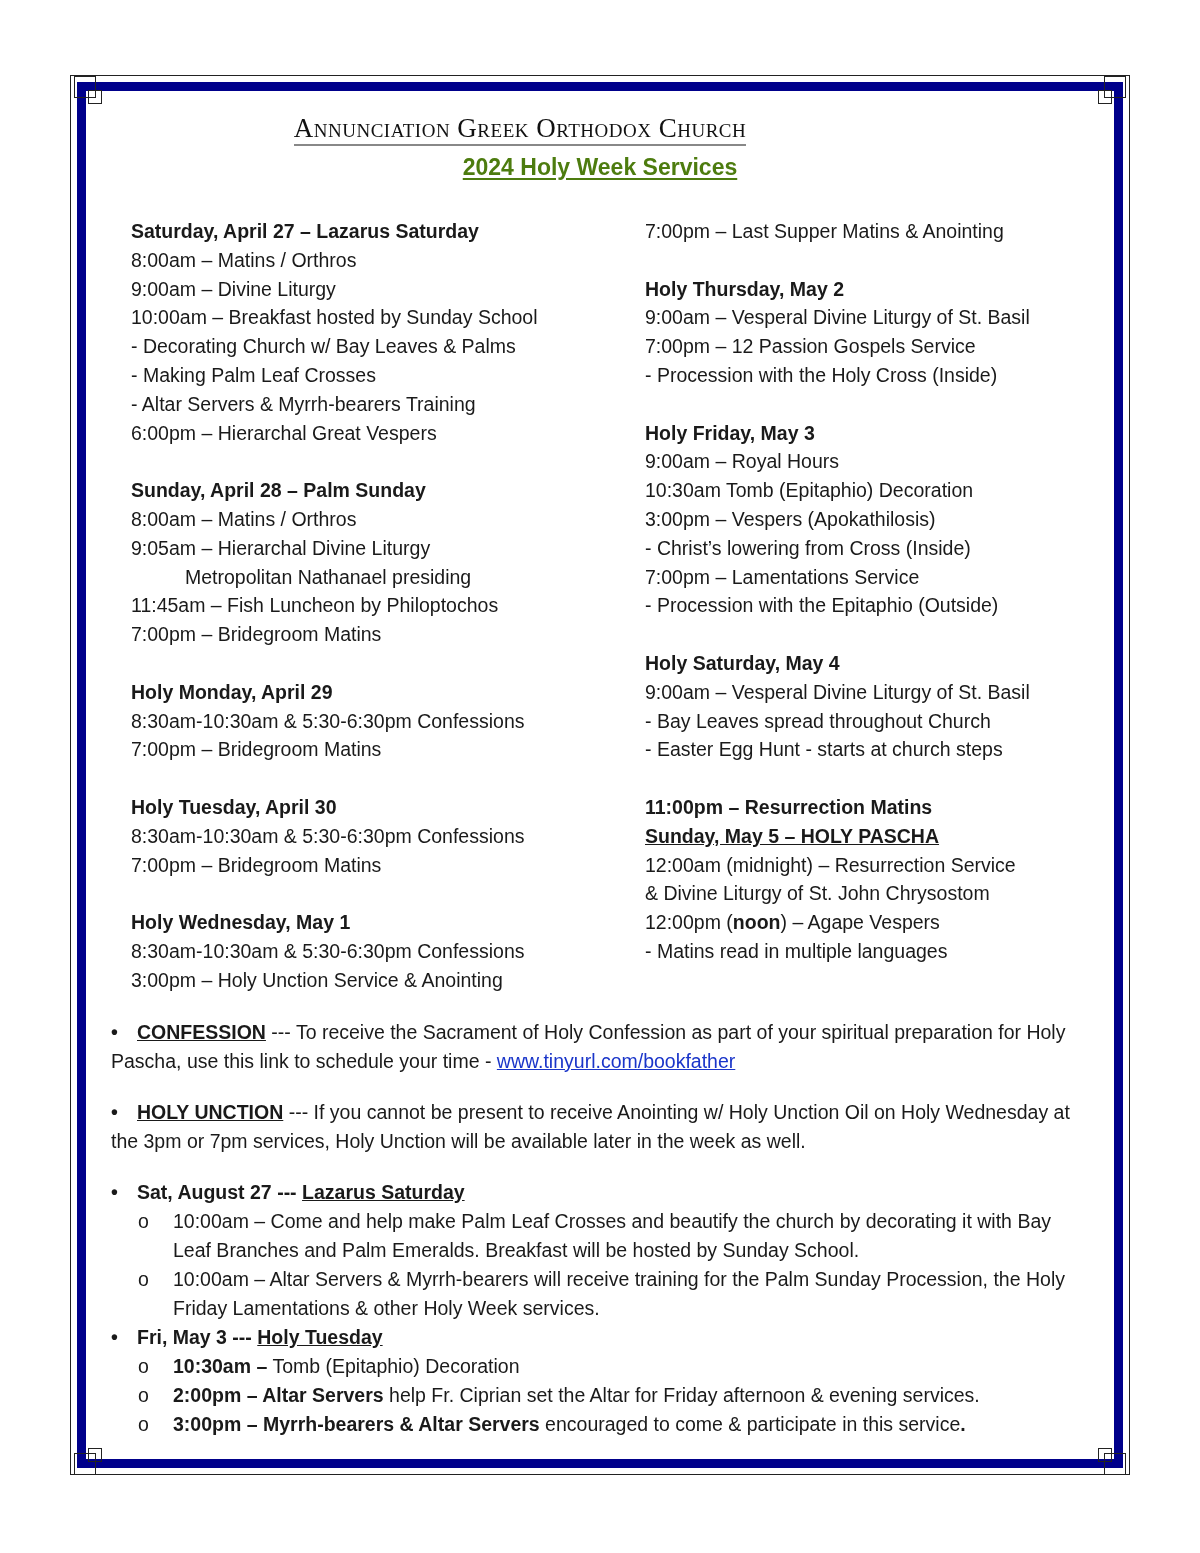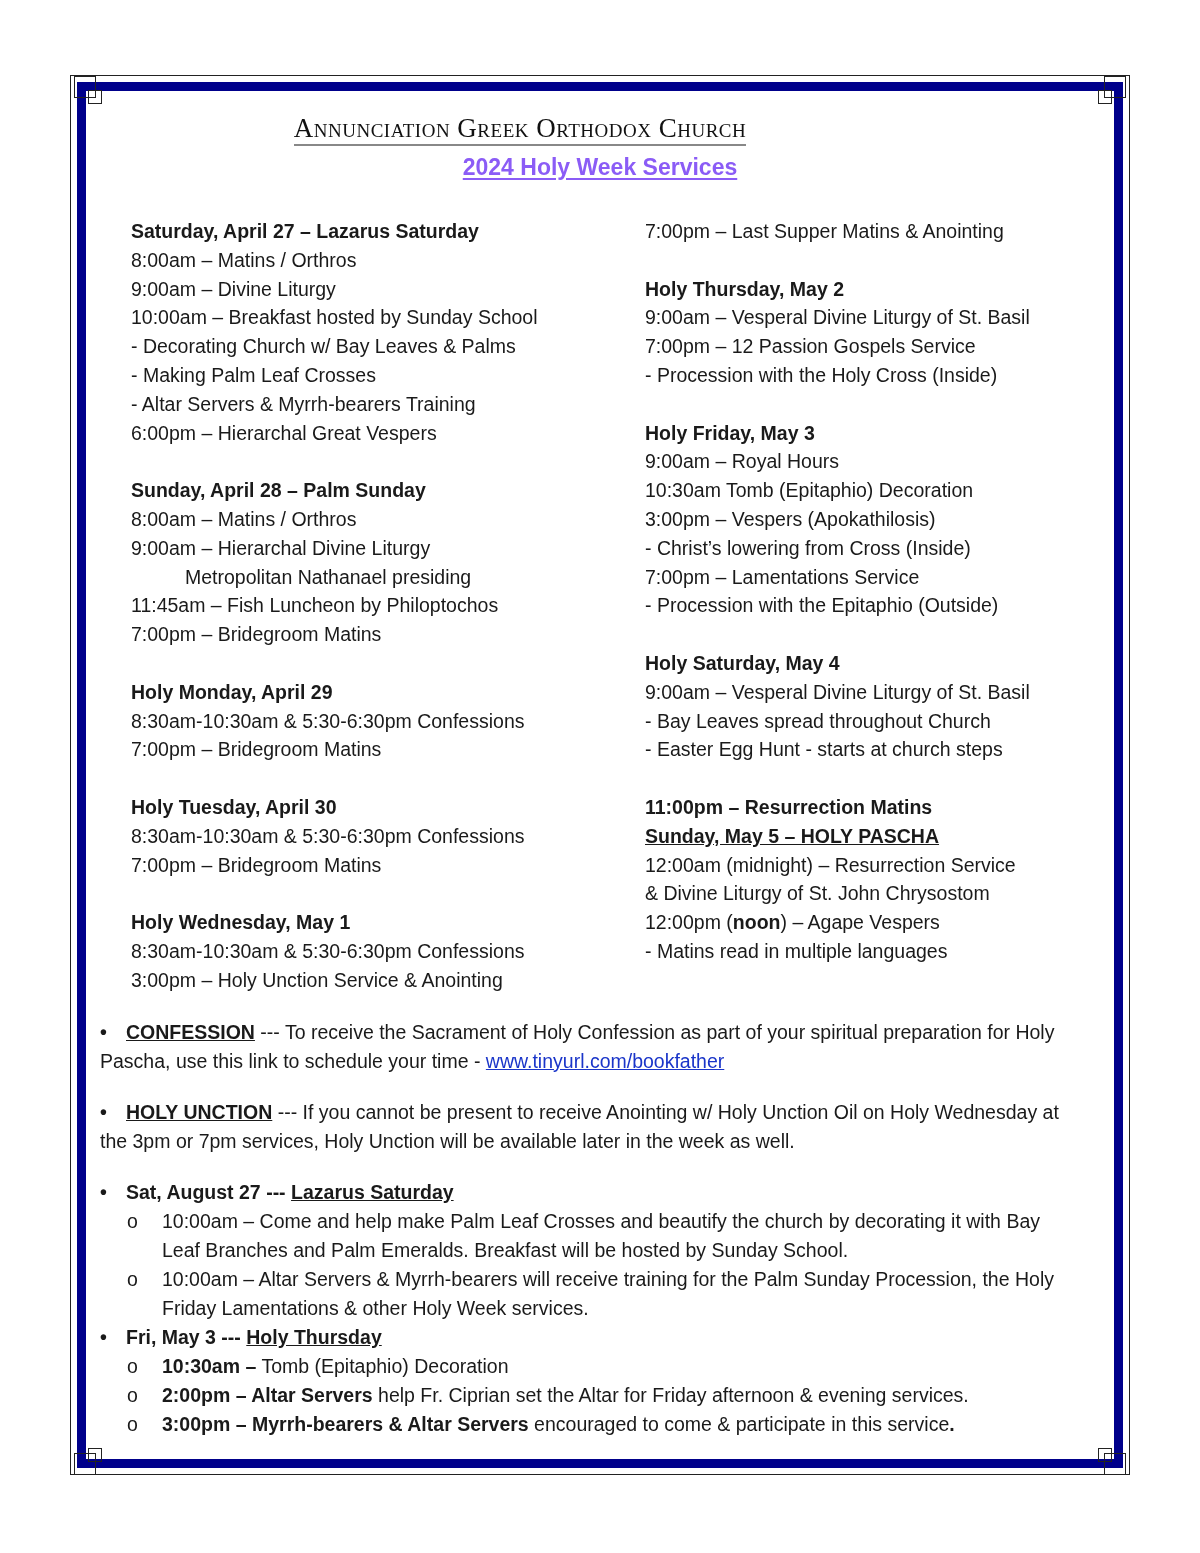--- a/index.html
+++ b/index.html
@@ -12,33 +12,33 @@
   .frame-blue { position: absolute; left: 77px; top: 82px; width: 1046px; height: 1386px;
                 border: 9px solid #00008b; box-sizing: border-box; }
   .corner { position: absolute; width: 22px; height: 22px; border: 1px solid #222; box-sizing: border-box; }
   .corner.c2 { width: 14px; height: 14px; }
 
   .title { position: absolute; left: 0; width: 1040px; top: 113px; text-align: center;
            font-family: "Liberation Serif", "DejaVu Serif", serif; font-size: 27px;
            font-variant: small-caps; letter-spacing: 0.5px; color: #111; }
   .title span { border-bottom: 2px solid #888; padding-bottom: 1px; }
   .subtitle { position: absolute; left: 0; width: 1200px; top: 154px; text-align: center;
-              font-size: 23px; font-weight: bold; color: #8b5cf6; }
+              font-size: 23px; font-weight: bold; color: #4d7c0f; }
   .subtitle span { text-decoration: underline; text-underline-offset: 3px; }
 
   .col { position: absolute; top: 217px; font-size: 19.5px; line-height: 28.8px; }
   .col.left { left: 131px; width: 480px; }
   .col.right { left: 645px; width: 440px; }
   .line { white-space: nowrap; }
   .line.bold { font-weight: bold; }
   .line.underline { text-decoration: underline; }
   .line.indent { padding-left: 54px; }
   .line.spacer { height: 28.8px; }
 
-  .notes { position: absolute; left: 100px; top: 1018px; width: 960px; font-size: 19.5px;
+  .notes { position: absolute; left: 111px; top: 1018px; width: 960px; font-size: 19.5px;
            line-height: 29px; font-family: "Liberation Sans Narrow", "Liberation Sans", sans-serif; }
   .note-para { margin: 0 0 22px 0; }
   .bullet { display: inline-block; width: 26px; font-weight: bold; }
   .kw { font-weight: bold; text-decoration: underline; }
   .link { color: #1a35c9; text-decoration: underline; }
   .sub { position: relative; padding-left: 62px; }
   .sub .circ { position: absolute; left: 27px; top: 0; }
   .b { font-weight: bold; }
   .u { text-decoration: underline; }
 </style>
@@ -64,21 +64,21 @@
     <div class="line">8:00am – Matins / Orthros</div>
     <div class="line">9:00am – Divine Liturgy</div>
     <div class="line">10:00am – Breakfast hosted by Sunday School</div>
     <div class="line">-  Decorating Church w/ Bay Leaves &amp; Palms</div>
     <div class="line">-  Making Palm Leaf Crosses</div>
     <div class="line">-  Altar Servers &amp; Myrrh-bearers Training</div>
     <div class="line">6:00pm – Hierarchal Great Vespers</div>
     <div class="line spacer"></div>
     <div class="line bold">Sunday, April 28 – Palm Sunday</div>
     <div class="line">8:00am – Matins / Orthros</div>
-    <div class="line">9:00am – Hierarchal Divine Liturgy</div>
+    <div class="line">9:05am – Hierarchal Divine Liturgy</div>
     <div class="line indent">Metropolitan Nathanael presiding</div>
     <div class="line">11:45am – Fish Luncheon by Philoptochos</div>
     <div class="line">7:00pm – Bridegroom Matins</div>
     <div class="line spacer"></div>
     <div class="line bold">Holy Monday, April 29</div>
     <div class="line">8:30am-10:30am &amp; 5:30-6:30pm Confessions</div>
     <div class="line">7:00pm – Bridegroom Matins</div>
     <div class="line spacer"></div>
     <div class="line bold">Holy Tuesday, April 30</div>
     <div class="line">8:30am-10:30am &amp; 5:30-6:30pm Confessions</div>
@@ -126,19 +126,19 @@
   </p>
   <div>
     <div>
       <span class="bullet">•</span><span class="b">Sat, August 27 --- </span><span class="b u">Lazarus Saturday</span>
     </div>
     <div class="sub"><span class="circ">o</span><span>10:00am – Come and help make Palm Leaf Crosses and beautify the church by decorating it with Bay Leaf Branches and Palm Emeralds. Breakfast will be hosted by Sunday School.</span></div>
     <div class="sub"><span class="circ">o</span><span>10:00am – Altar Servers &amp; Myrrh-bearers will receive training for the Palm Sunday Procession, the Holy Friday Lamentations &amp; other Holy Week services.</span></div>
   </div>
   <div>
     <div>
-      <span class="bullet">•</span><span class="b">Fri, May 3 --- </span><span class="b u">Holy Thursday</span>
+      <span class="bullet">•</span><span class="b">Fri, May 3 --- </span><span class="b u">Holy Tuesday</span>
     </div>
     <div class="sub"><span class="circ">o</span><span class="b">10:30am –</span><span> Tomb (Epitaphio) Decoration</span></div>
     <div class="sub"><span class="circ">o</span><span class="b">2:00pm – Altar Servers</span><span> help Fr. Ciprian set the Altar for Friday afternoon &amp; evening services.</span></div>
     <div class="sub"><span class="circ">o</span><span class="b">3:00pm – Myrrh-bearers &amp; Altar Servers</span><span> encouraged to come &amp; participate in this service</span><span class="b">.</span></div>
   </div>
 </div>
 
 </body></html>

